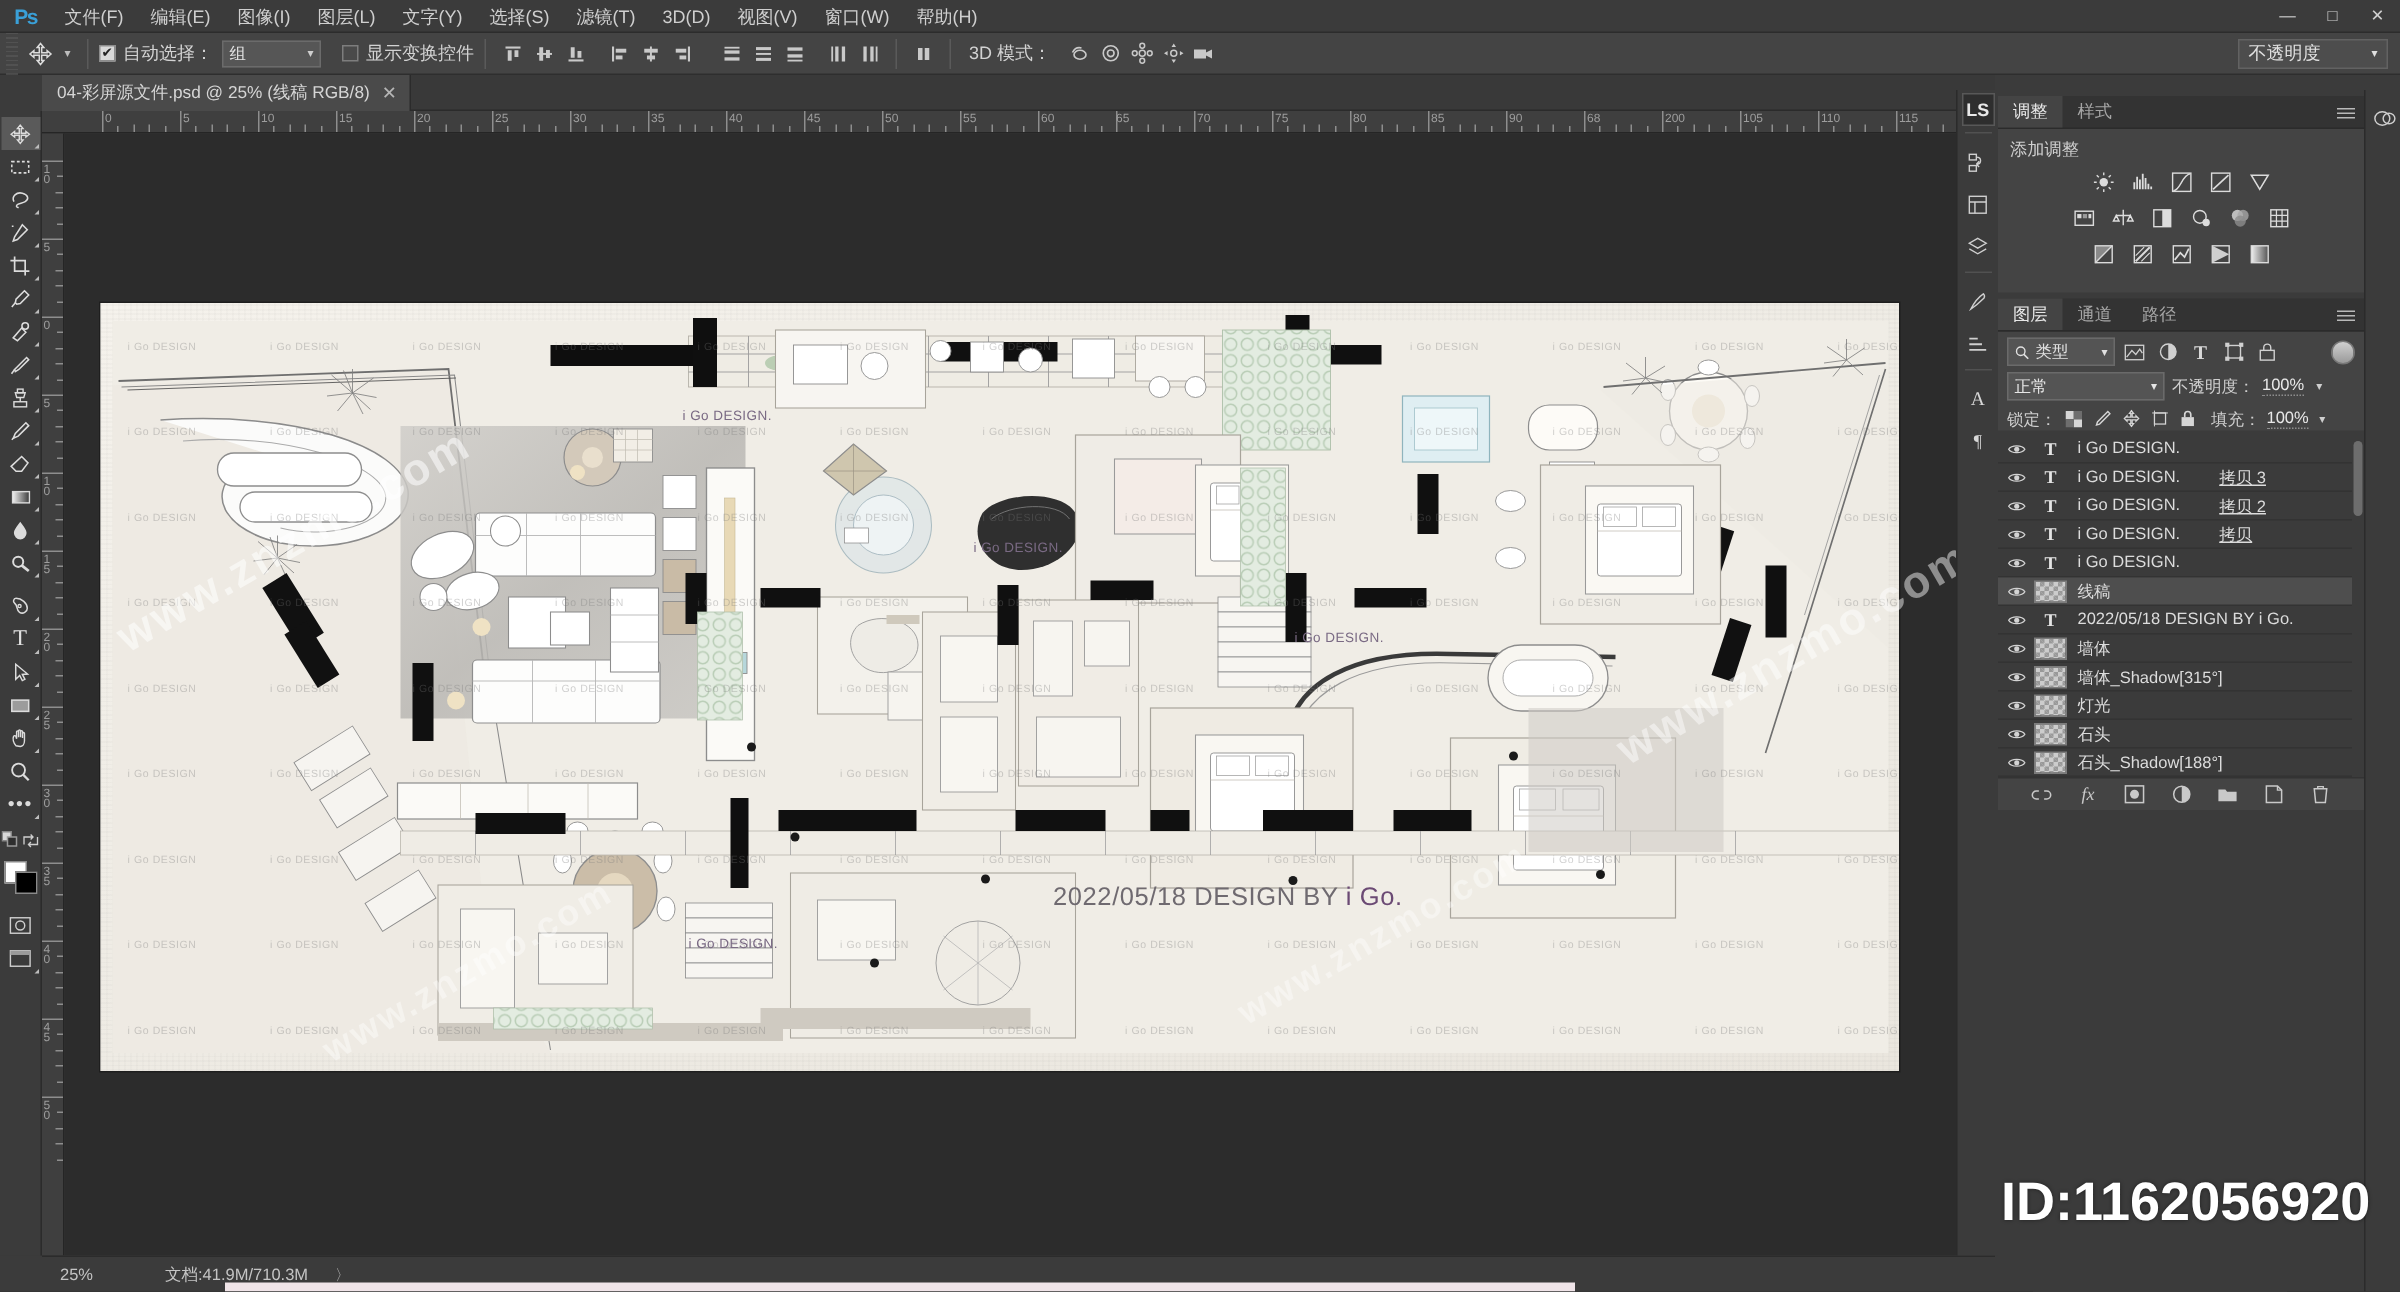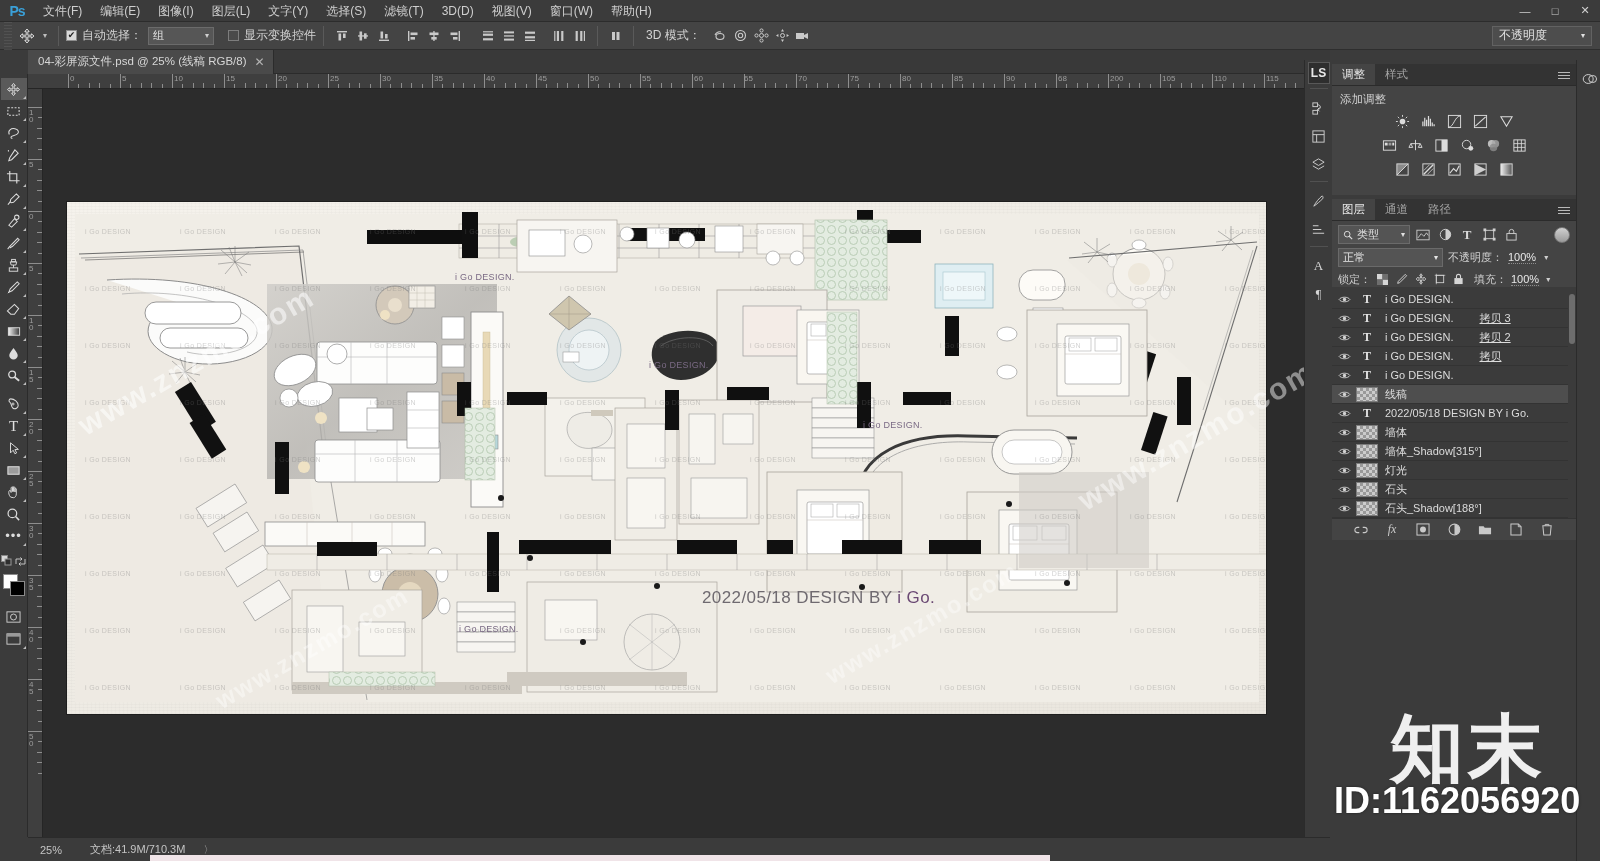--- a/index.html
+++ b/index.html
@@ -166,21 +166,21 @@
     white-space:nowrap;
   }
 
   
   .statusbar{
     position:absolute; left:28px; top:837px; width:1302px; height:24px;
     background:#3b3b3b; border-top:1px solid #2b2b2b;
     display:flex; align-items:center; font-size:11px; color:#c4c4c4;
   }
   .sb-zoom{ width:62px; padding-left:12px;}
-  .sb-doc{ }
+  .sb-doc{ margin-left:20px; }
   .sb-arrow{ margin-left:18px; font-size:10px;color:#adadad;}
 
   
   .right-strip{
     position:absolute; left:1304px; top:60px; width:28px; height:777px;
     background:#3b3b3b; border-left:1px solid #2b2b2b;
     display:flex;flex-direction:column;align-items:center;
   }
   .rs-item{
     width:26px;height:26px;display:flex;align-items:center;justify-content:center;
@@ -1780,16 +1780,15 @@
 
   <div class="far-right">
     <div class="rs-item" style="margin-top:6px;">
       <svg width="16" height="14" viewBox="0 0 18 14">
           <ellipse cx="7" cy="7" rx="5.6" ry="5" fill="none" stroke="#cfcfcf" stroke-width="1.1"></ellipse>
           <ellipse cx="12" cy="7" rx="4.4" ry="4" fill="none" stroke="#cfcfcf" stroke-width="1.1"></ellipse>
         </svg>
     </div>
   </div>
 
-  <div class="wm-cn">知末</div>
   <div class="wm-id">ID:1162056920</div>
   <div class="pink-strip"></div>
 </div>
 
 </body></html>

